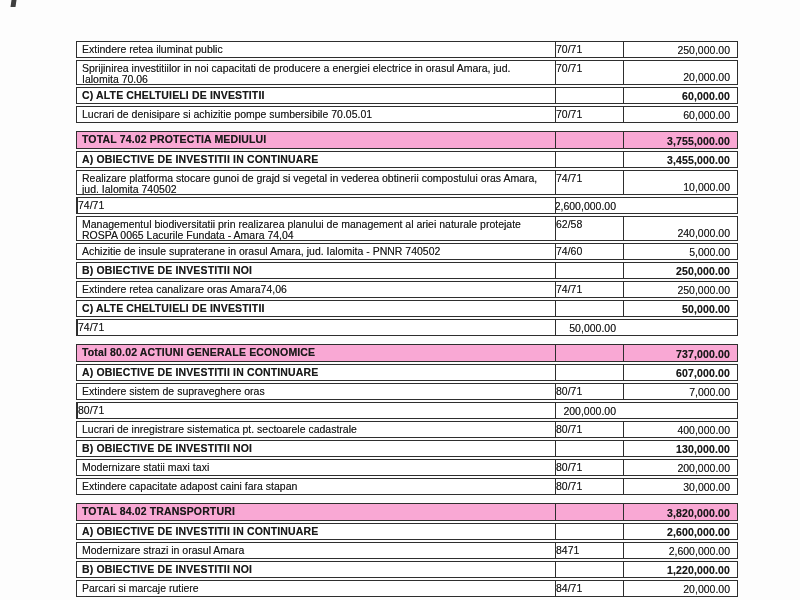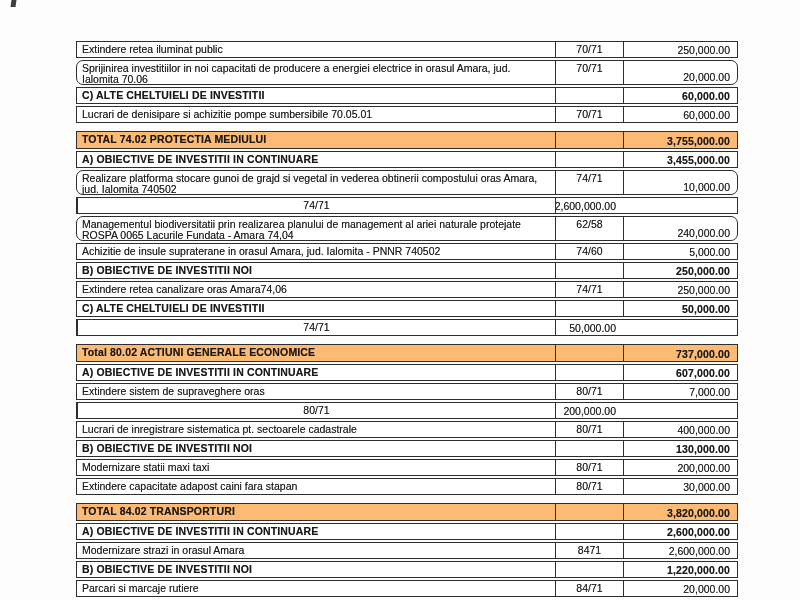--- a/index.html
+++ b/index.html
@@ -25,29 +25,29 @@
     border:1px solid #2e2e2e;
     margin-bottom:2px;
     background:#ffffff;
     box-sizing:border-box;
     width:662px;
     font-size:10.5px;
     line-height:11px;
     text-shadow:0 0 0.4px rgba(0,0,0,0.5);
   }
   .row.r-s{height:17px;}
-  .row.r-d{height:25px;border-radius:7px;}
+  .row.r-d{height:25px;}
   .row.r-h{height:18px;}
-  .row.hdr{background:#fdba74;}
+  .row.hdr{background:#f9a8d4;}
   .row.hdr .cell, .row.sub .cell{font-weight:bold;letter-spacing:.15px;}
   .cell{box-sizing:border-box;overflow:hidden;}
   .cell.desc{padding:2px 10px 0 5px;}
   .cell.code{
     border-left:1px solid #2e2e2e;
-    text-align:center;padding-top:2px;
+    padding-top:2px;
   }
   .cell.amount{
     border-left:1px solid #2e2e2e;
     display:flex;justify-content:flex-end;align-items:flex-end;
     padding:0 7px 1px 0;
   }
 </style>
 </head>
 <body>
 

